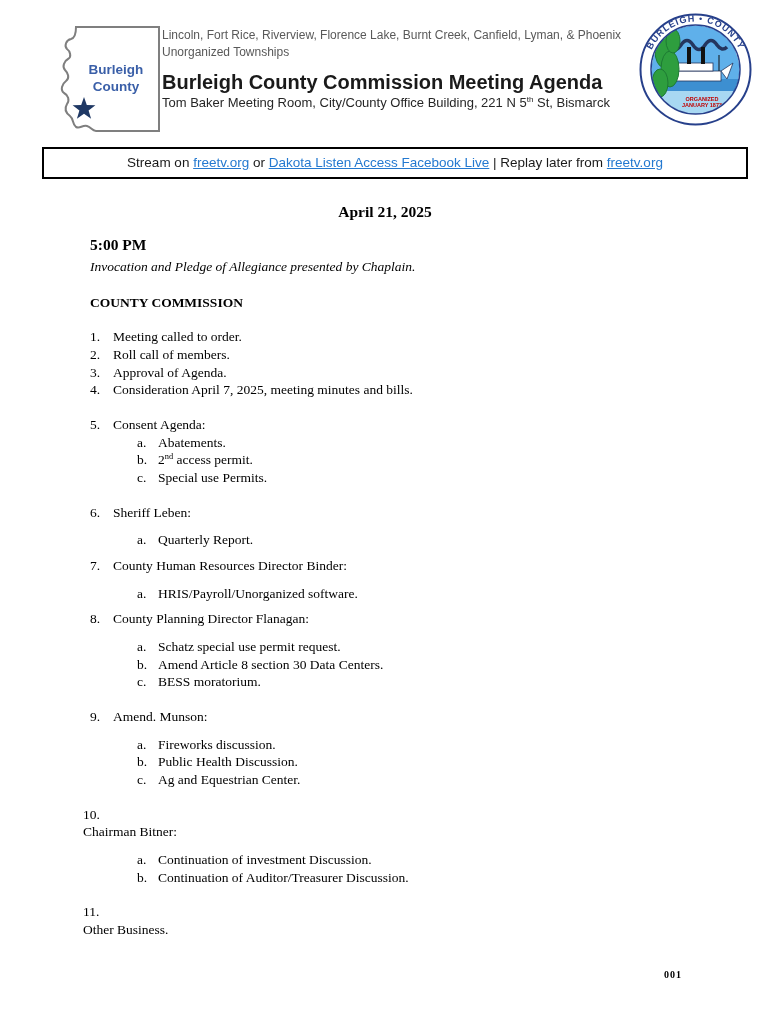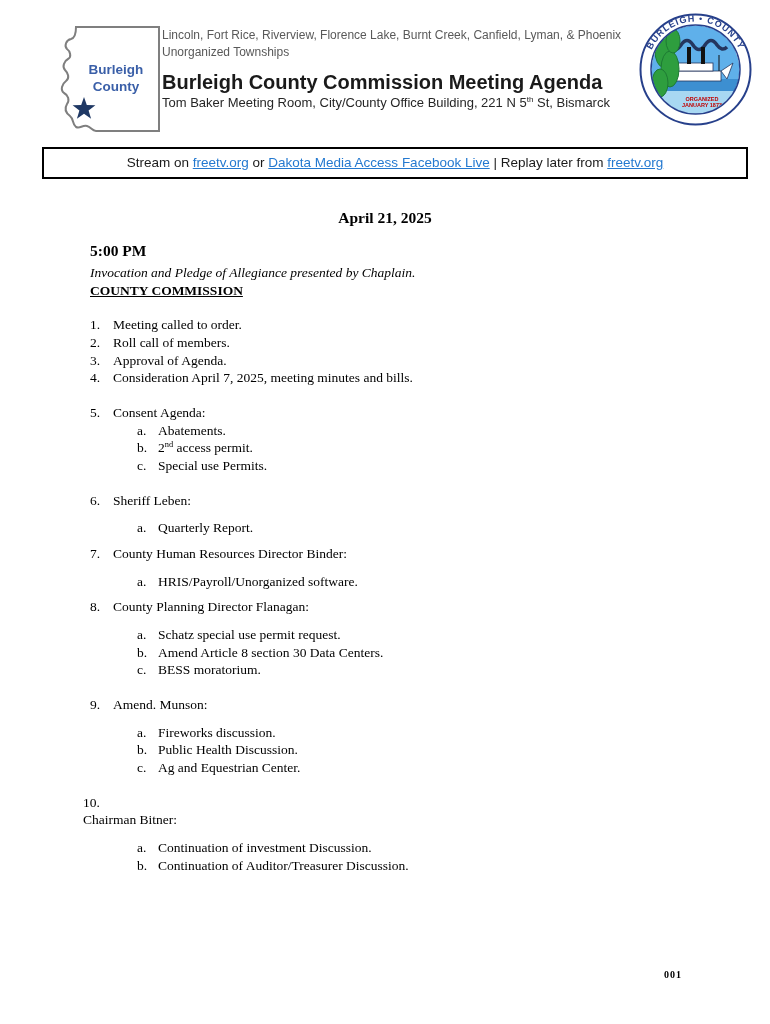--- a/index.html
+++ b/index.html
@@ -16,25 +16,25 @@
   .doc-subtitle{font-size:13px;color:#262626;margin-top:1px;}
   .seal-box{width:113px;flex:none;}
   sup{font-size:0.62em;vertical-align:super;line-height:0;}
   
   .banner{
     margin:8px 22px 0 42px;border:2px solid #000;padding:4px 6px;text-align:center;
     font-family:"Liberation Sans",sans-serif;font-size:13.5px;line-height:1.45;color:#1a1a1a;
   }
   .blink{color:#2479D0;text-decoration:underline;cursor:pointer;}
   
-  .date-heading{text-align:center;font-weight:bold;font-size:15.5px;margin-top:30px;}
+  .date-heading{text-align:center;font-weight:bold;font-size:15.5px;margin-top:24px;}
   .content{margin:14px 60px 0 90px;font-size:13.5px;line-height:1.31;}
   .time-heading{font-size:15.5px;font-weight:bold;}
   .invocation{font-style:italic;margin-top:3px;}
-  .section-heading{font-weight:bold;text-decoration:underline;}
+  .section-heading{font-weight:bold;margin-top:18px;}
   .agenda{margin-top:17px;}
   .item{display:flex;}
   .item .num{flex:none;width:23px;}
   .item.wide{margin-left:-7px;flex-direction:column;}
   .item.wide .num{width:30px;}
   .itext{flex:1;}
   .sublist{margin-left:47px;}
   .subrow{display:flex;}
   .letter{flex:none;width:21px;}
   .sp-lg{margin-top:17px;}
@@ -113,21 +113,21 @@
         </g>
         <circle cx="56.5" cy="56.5" r="44.5" fill="none" stroke="#27408B" stroke-width="1.5"></circle>
         <text font-family="Liberation Sans, sans-serif" font-size="9" font-weight="bold" fill="#27408B" letter-spacing="1">
           <textPath href="#sealArc" startOffset="50%" text-anchor="middle">BURLEIGH • COUNTY</textPath>
         </text>
       </svg>
     </div>
   </div>
 
   <div class="banner">
-    <div><span>Stream on </span><span class="blink">freetv.org</span><span> or </span><span class="blink">Dakota Media Access Facebook Live</span><span> | Replay later from </span><span class="blink">freetv.org</span></div>
+    <div><span>Stream on </span><span class="blink">freetv.org</span><span> or </span><span class="blink">Dakota Listen Access Facebook Live</span><span> | Replay later from </span><span class="blink">freetv.org</span></div>
   </div>
 
   <div class="date-heading">April 21, 2025</div>
 
   <div class="content">
     <div class="time-heading">5:00 PM</div>
     <div class="invocation">Invocation and Pledge of Allegiance presented by Chaplain.</div>
     <div class="section-heading">COUNTY COMMISSION</div>
     <div class="agenda">
         <div class="item">
@@ -227,17 +227,21 @@
         <div class="sublist subgap">
           <div class="subrow">
             <span class="letter">a.</span>
             <span class="stext">Continuation of investment Discussion.</span>
           </div>
           <div class="subrow">
             <span class="letter">b.</span>
             <span class="stext">Continuation of Auditor/Treasurer Discussion.</span>
           </div>
         </div>
+        <div class="item wide sp-lg">
+          <span class="num">11.</span>
+          <span class="itext">Other Business.</span>
+        </div>
       </div>
   </div>
 
   <div class="page-number">001</div>
 </div>
 
 </body></html>

